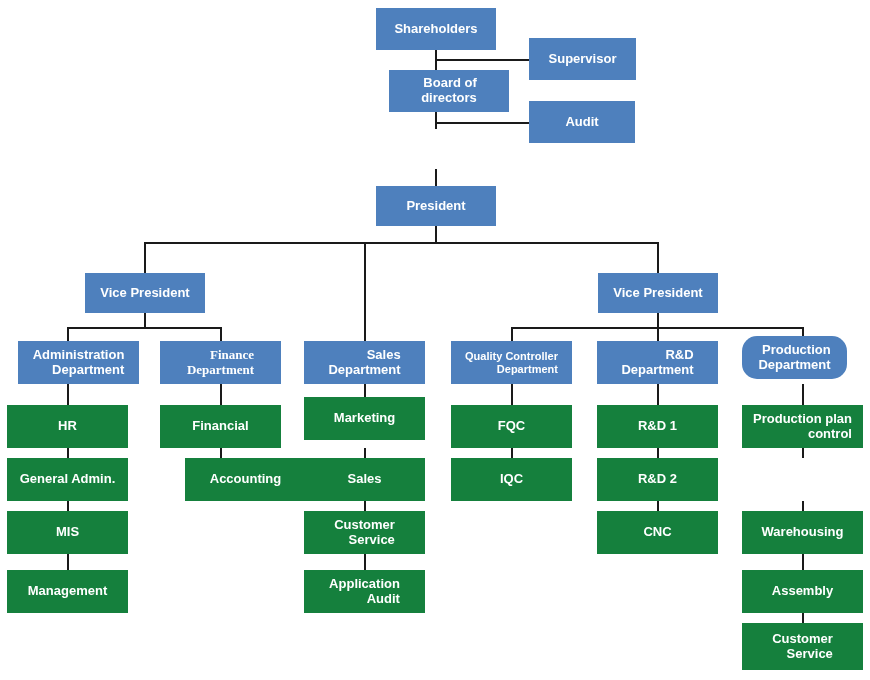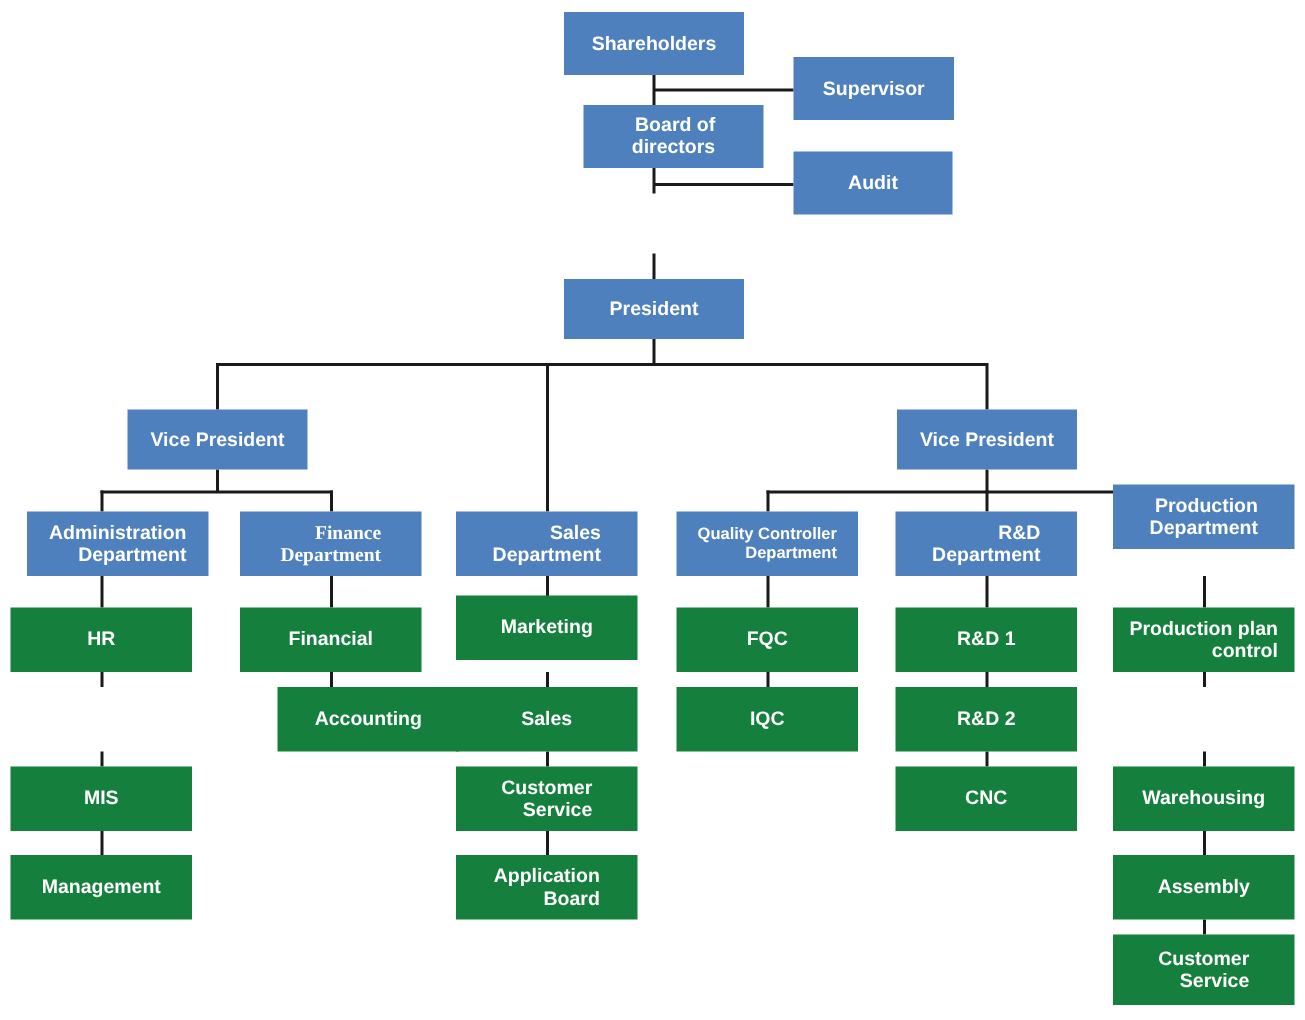--- a/index.html
+++ b/index.html
@@ -122,36 +122,37 @@
   <div class="node dept" style="left:7px; top:341px; width:121px; height:43px;margin-left:11px;">Administration
 Department</div>
   <div class="node dept" style="left:160px; top:341px; width:121px; height:43px;font-family:Liberation Serif, serif;">Finance
 Department</div>
   <div class="node dept" style="left:304px; top:341px; width:121px; height:43px;">Sales
 Department</div>
   <div class="node dept small" style="left:451px; top:341px; width:121px; height:43px;">Quality Controller
 Department</div>
   <div class="node dept" style="left:597px; top:341px; width:121px; height:43px;">R&amp;D
 Department</div>
-  <div class="node dept" style="left:742px; top:323px; width:121px; height:43px;">Production
+  <div class="node dept" style="left:742px; top:336px; width:105px; height:43px;border-radius:15px;">Production
 Department</div>
 
   <div class="node sub" style="left:7px; top:405px; width:121px; height:43px;">HR</div>
+  <div class="node sub" style="left:7px; top:458px; width:121px; height:43px;">General Admin.</div>
   <div class="node sub" style="left:7px; top:511px; width:121px; height:43px;">MIS</div>
   <div class="node sub" style="left:7px; top:570px; width:121px; height:43px;">Management</div>
 
   <div class="node sub" style="left:160px; top:405px; width:121px; height:43px;">Financial</div>
   <div class="node sub" style="left:160px; top:458px; width:121px; height:43px;margin-left:25px;">Accounting</div>
 
   <div class="node sub" style="left:304px; top:397px; width:121px; height:43px;">Marketing</div>
   <div class="node sub" style="left:304px; top:458px; width:121px; height:43px;">Sales</div>
   <div class="node sub" style="left:304px; top:511px; width:121px; height:43px;">Customer
 Service</div>
   <div class="node sub" style="left:304px; top:570px; width:121px; height:43px;">Application
-Board</div>
+Audit</div>
 
   <div class="node sub" style="left:451px; top:405px; width:121px; height:43px;">FQC</div>
   <div class="node sub" style="left:451px; top:458px; width:121px; height:43px;">IQC</div>
 
   <div class="node sub" style="left:597px; top:405px; width:121px; height:43px;">R&amp;D 1</div>
   <div class="node sub" style="left:597px; top:458px; width:121px; height:43px;">R&amp;D 2</div>
   <div class="node sub" style="left:597px; top:511px; width:121px; height:43px;">CNC</div>
 
   <div class="node sub" style="left:742px; top:405px; width:121px; height:43px;">Production plan
 control</div>

